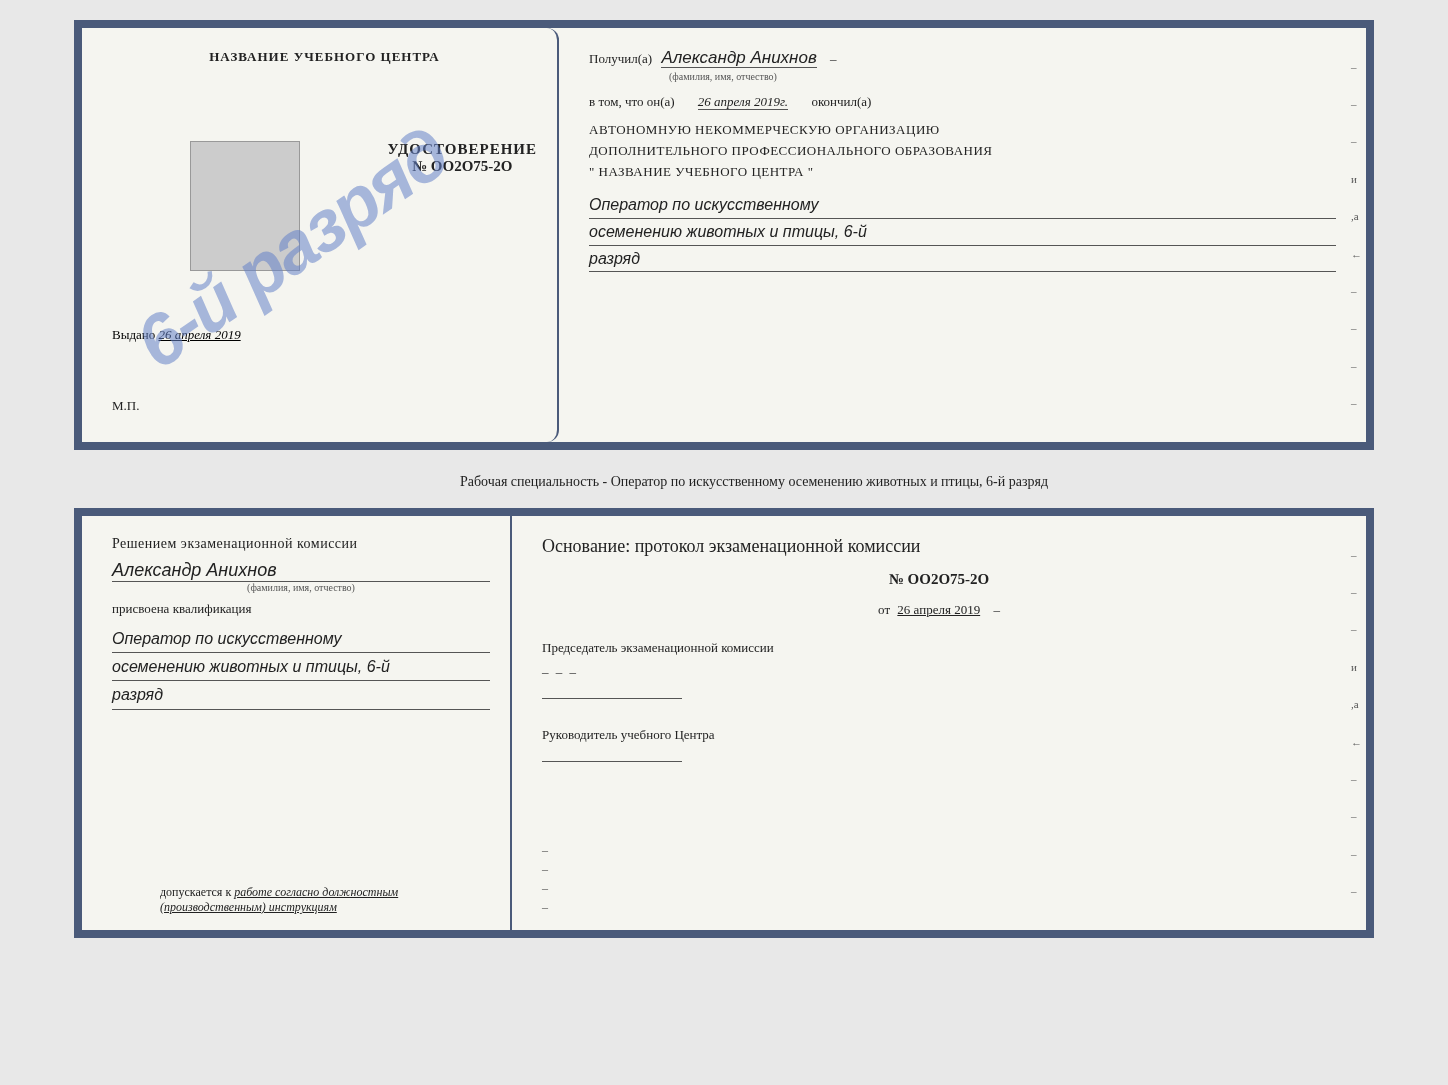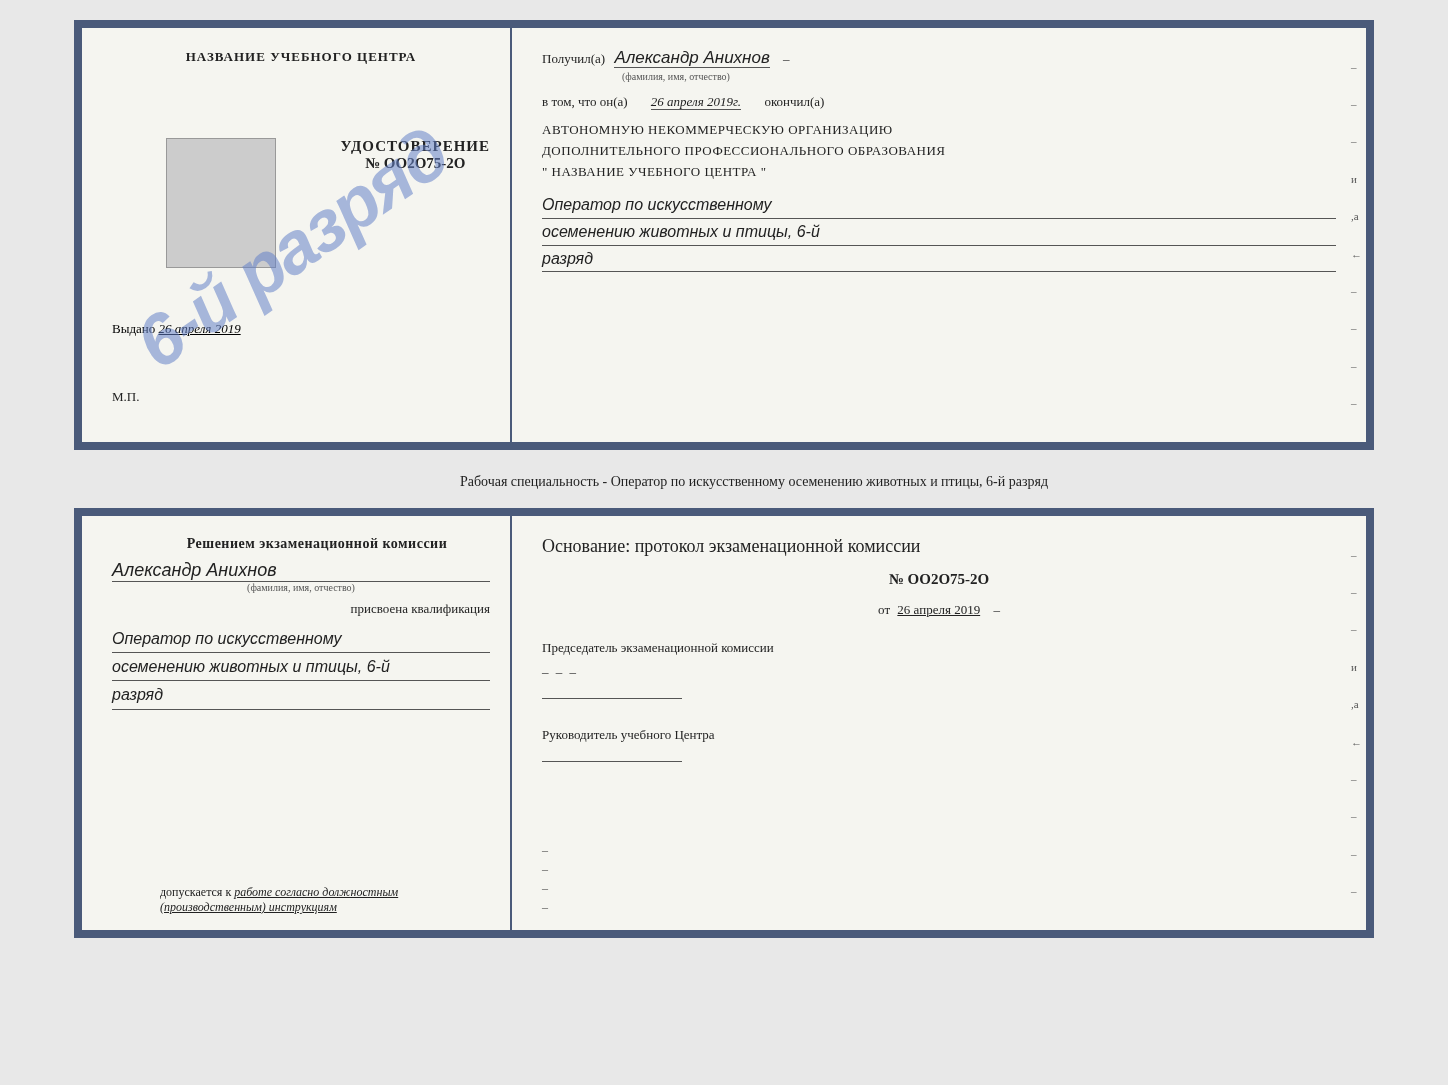--- a/index.html
+++ b/index.html
@@ -20,27 +20,28 @@
       width: 1300px;
       height: 430px;
       background: #f5f5f0;
       border: 8px solid #4a5a7a;
       display: flex;
       position: relative;
       overflow: hidden;
     }
 
     .cert-left {
-      width: 430px;
+      width: 477px;
       border-right: 2px solid #4a5a7a;
-      padding: 20px 20px 37px 30px;
+      padding: 20px 20px 28px 30px;
       display: flex;
       flex-direction: column;
       justify-content: space-between;
       position: relative;
+      border-radius: 12px;
     }
 
     .cert-right {
       flex: 1;
       padding: 20px 30px 20px 30px;
       display: flex;
       flex-direction: column;
       gap: 10px;
       position: relative;
     }
@@ -146,25 +147,24 @@
     .cert-bottom-right {
       flex: 1;
       padding: 20px 30px 15px 30px;
       display: flex;
       flex-direction: column;
       gap: 10px;
     }
 
     .resolution-title {
       font-size: 14px;
-      font-weight: bold;
+      font-weight: normal;
       letter-spacing: 0.5px;
       color: #222;
-      text-align: center;
-      margin-left: 32px;
+      text-align: left;
     }
 
     .handwritten-name {
       font-size: 18px;
       font-style: italic;
       color: #222;
       border-bottom: 1px solid #555;
       font-family: Arial, sans-serif;
       display: inline-block;
       width: 100%;
@@ -283,21 +283,21 @@
 <div class="certificate-bottom">
 
   <div class="cert-bottom-left">
     <div class="resolution-title">Решением экзаменационной комиссии</div>
 
     <div>
       <div class="handwritten-name">Александр Анихнов</div>
       <div class="small-label">(фамилия, имя, отчество)</div>
     </div>
 
-    <div style="text-align:right; font-size:13px; color:#222;">присвоена квалификация</div>
+    <div style="text-align:left; font-size:13px; color:#222;">присвоена квалификация</div>
 
     <div style="font-size:16px; font-style:italic; font-family:Arial,sans-serif; color:#222; line-height:1.7;">
       <span class="qual-underline">Оператор по искусственному</span>
       <span class="qual-underline">осеменению животных и птицы, 6-й</span>
       <span class="qual-underline">разряд</span>
     </div>
 
     <div style="margin-top:auto; font-size:12px; color:#222;margin-left:48px;">
       <span>допускается к</span>
       <span style="font-style:italic; text-decoration:underline;">работе согласно должностным (производственным) инструкциям</span>

